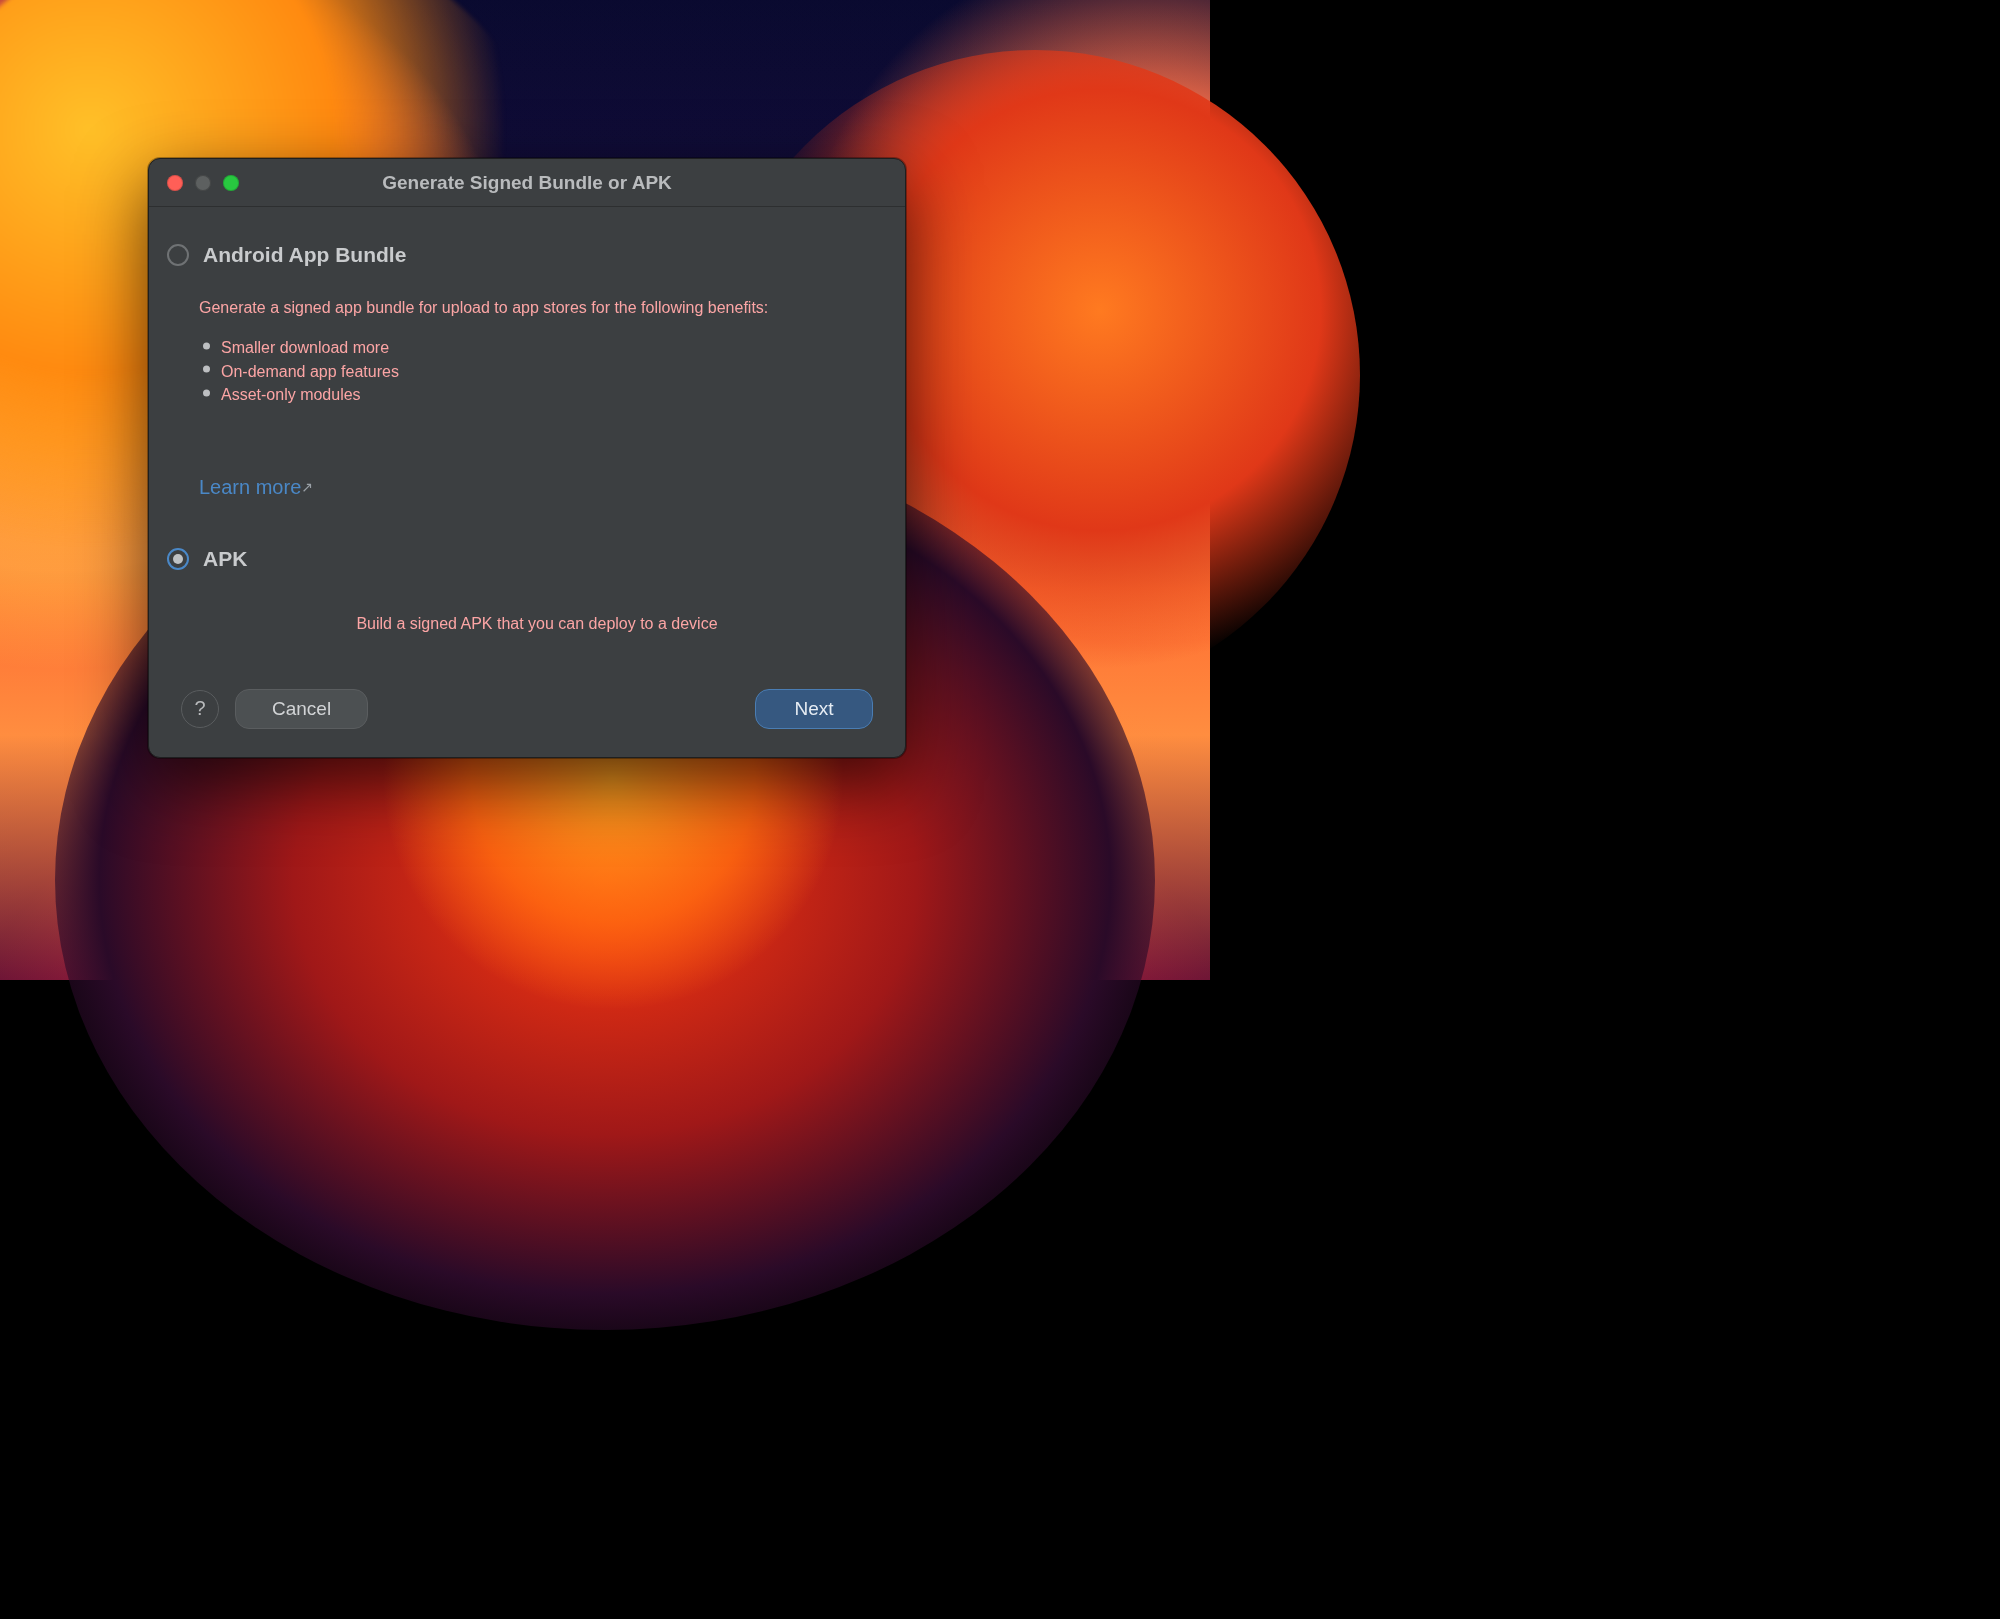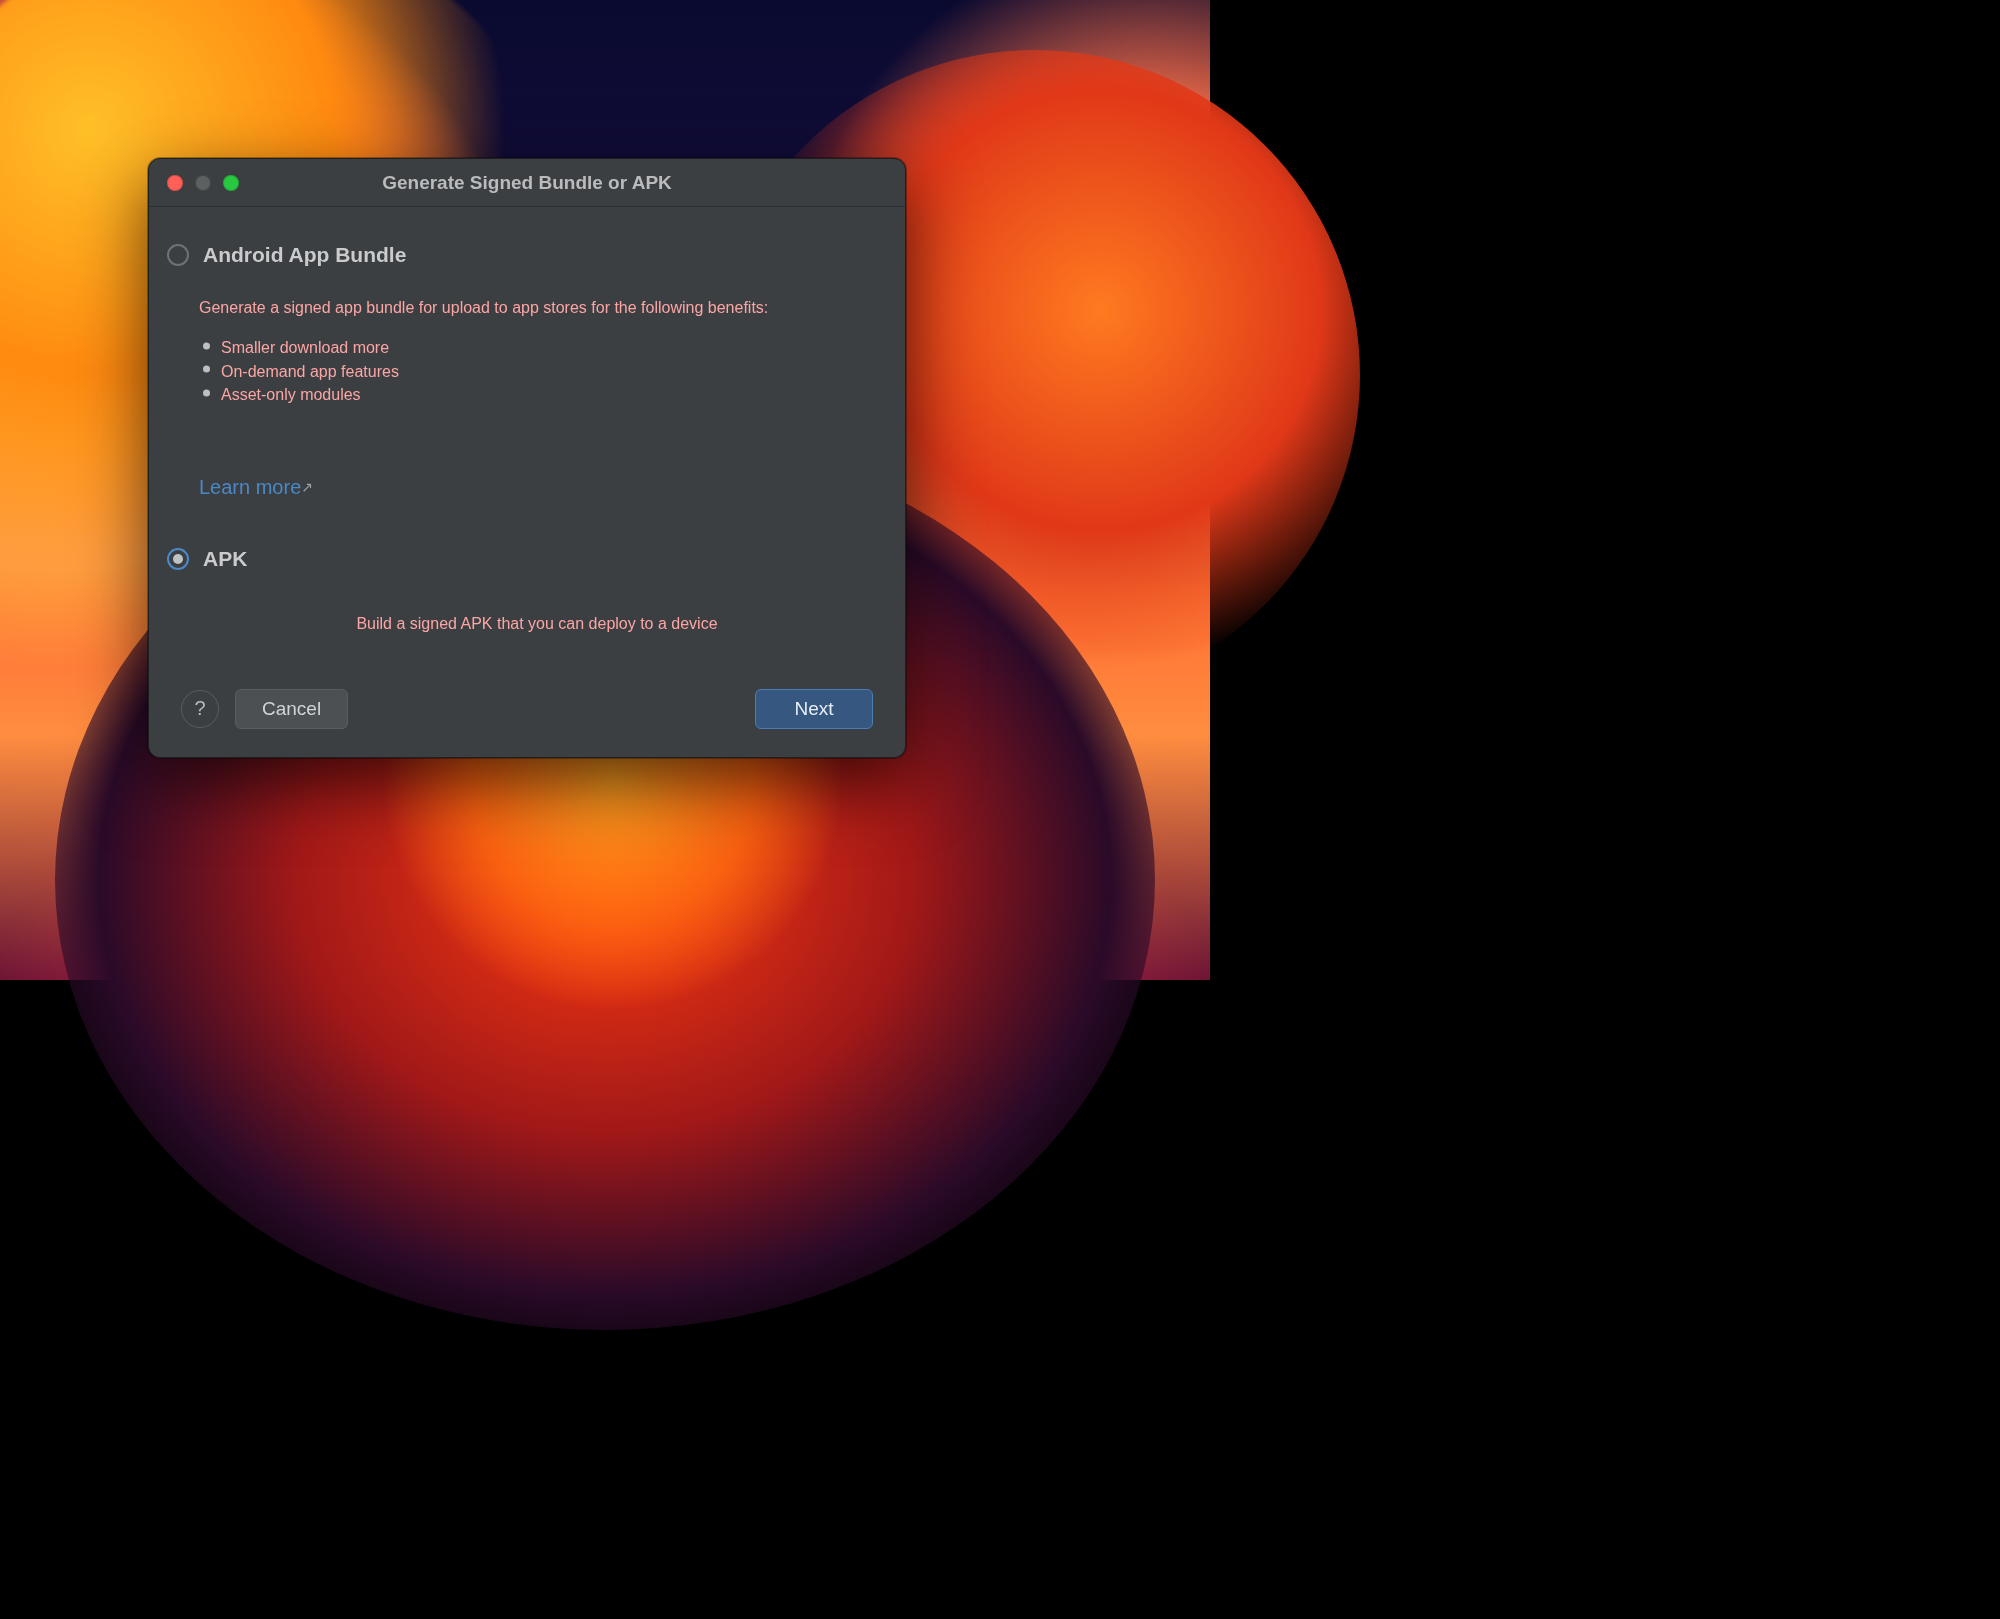--- a/index.html
+++ b/index.html
@@ -142,22 +142,22 @@
   }
   .help-btn {
     width:38px; height:38px; border-radius:50%;
     border:1px solid #5a5d5f;
     background:#3c3f41;
     color:#b8babc; font-size:20px; font-weight:500;
     display:flex; align-items:center; justify-content:center;
     cursor:pointer;
   }
   .btn {
-    height:40px; padding:0 26px;
-    border-radius:6px;
+    height:40px; padding:0 36px;
+    border-radius:14px;
     font-size:19px;
     border:1px solid #5a5d5f;
     background:#4c5052;
     color:#d2d4d6;
     cursor:pointer;
     display:flex; align-items:center; justify-content:center;
   }
   .btn.primary {
     background:#365880;
     border:1px solid #4a7db3;

